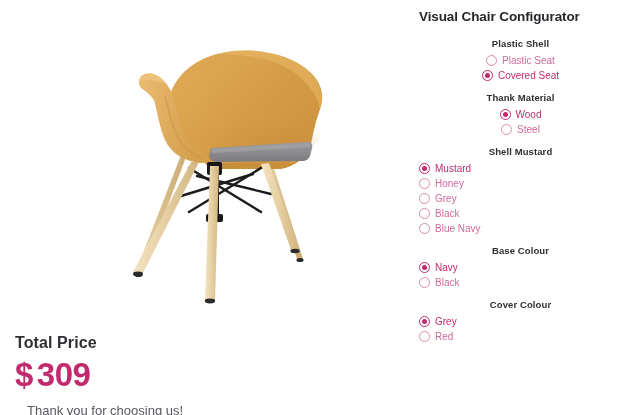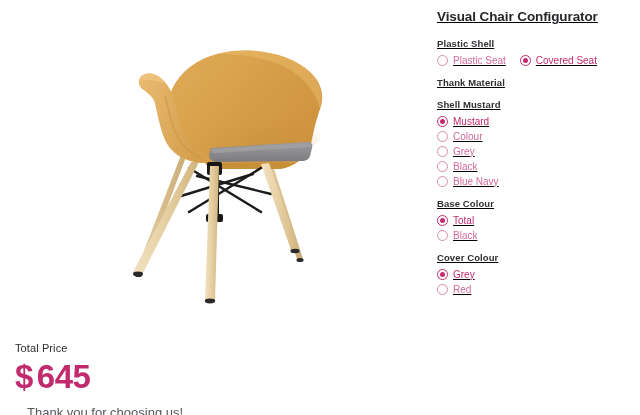--- a/index.html
+++ b/index.html
@@ -42,73 +42,72 @@
   }
 
   
   #price-block {
     position: absolute;
     left: 15px;
     top: 330px;
     width: 400px;
   }
   .price-label {
-    font-size: 11px;
-    font-weight: normal;
+    font-size: 16px;
+    font-weight: bold;
     color: #2d2f33;
     letter-spacing: 0.1px;
-    margin: 12px 0 6px 0;
+    margin: 4px 0 6px 0;
   }
   .price-amount {
     font-size: 33px;
     font-weight: bold;
     color: #c22a6e;
     line-height: 1;
     letter-spacing: -0.5px;
     margin: 0 0 9px 0;
     white-space: nowrap;
   }
   .price-amount .cur { margin-right: 4px; }
   .price-note {
     font-size: 13px;
     color: #55585d;
     margin: 12px;
   }
 
   
   #options {
     position: absolute;
-    left: 430px; top: 0;
+    left: 412px; top: 0;
     width: 210px; height: 415px;
     background: #ffffff;
     padding: 9px 0 0 7px;
     box-sizing: border-box;
-    text-decoration: underline;
   }
   #config-title {
     font-size: 13.5px;
     font-weight: bold;
     color: #25272b;
     margin: 0 0 14px 0;
     letter-spacing: -0.1px;
     white-space: nowrap;
   }
-  .group { margin-bottom: 11px; }
+  .group { margin-bottom: 11px; text-align: center; }
   .group-label {
     font-size: 9.5px;
     font-weight: bold;
     color: #2d2f33;
     margin: 0 0 6px 0;
     letter-spacing: 0.1px;
   }
   .opts-row {
     display: flex;
-    flex-direction: row;
+    flex-direction: column;
     align-items: center;
-    gap: 14px;
+    gap: 4px;
   }
   .opts-col {
     display: flex;
     flex-direction: column;
     gap: 4px;
   }
   .opt {
     display: flex;
     align-items: center;
     gap: 5px;
@@ -264,21 +263,21 @@
 
           <path d="M196 148 L226 234 L234 232 L204 147 Z" fill="url(#woodGrad)"></path>
           <ellipse cx="230" cy="235" rx="4.6" ry="2.2" fill="#2a2a2a"></ellipse>
         </g>
       </svg>
     </div>
 
     <div id="price-block">
       <div class="price-label">Total Price</div>
       <div class="price-amount">
-        <span class="cur">$</span><span>645</span>
+        <span class="cur">$</span><span>309</span>
       </div>
       <div class="price-note">Thank you for choosing us!</div>
     </div>
   </div>
 
   <div id="options">
 
     <div id="config-title">Visual Chair Configurator</div>
 
     <div class="group">
@@ -290,32 +289,42 @@
         </div>
         <div class="opt selected">
           <span class="radio"></span>
           <span class="opt-label">Covered Seat</span>
         </div>
       </div>
     </div>
 
     <div class="group">
       <div class="group-label">Thank Material</div>
+      <div class="opts-row">
+        <div class="opt selected">
+          <span class="radio"></span>
+          <span class="opt-label">Wood</span>
+        </div>
+        <div class="opt">
+          <span class="radio"></span>
+          <span class="opt-label">Steel</span>
+        </div>
+      </div>
     </div>
 
     <div class="group">
       <div class="group-label">Shell Mustard</div>
       <div class="opts-col">
         <div class="opt selected">
           <span class="radio"></span>
           <span class="opt-label">Mustard</span>
         </div>
         <div class="opt">
           <span class="radio"></span>
-          <span class="opt-label">Colour</span>
+          <span class="opt-label">Honey</span>
         </div>
         <div class="opt">
           <span class="radio"></span>
           <span class="opt-label">Grey</span>
         </div>
         <div class="opt">
           <span class="radio"></span>
           <span class="opt-label">Black</span>
         </div>
         <div class="opt">
@@ -323,21 +332,21 @@
           <span class="opt-label">Blue Navy</span>
         </div>
       </div>
     </div>
 
     <div class="group">
       <div class="group-label">Base Colour</div>
       <div class="opts-col">
         <div class="opt selected">
           <span class="radio"></span>
-          <span class="opt-label">Total</span>
+          <span class="opt-label">Navy</span>
         </div>
         <div class="opt">
           <span class="radio"></span>
           <span class="opt-label">Black</span>
         </div>
       </div>
     </div>
 
     <div class="group">
       <div class="group-label">Cover Colour</div>

